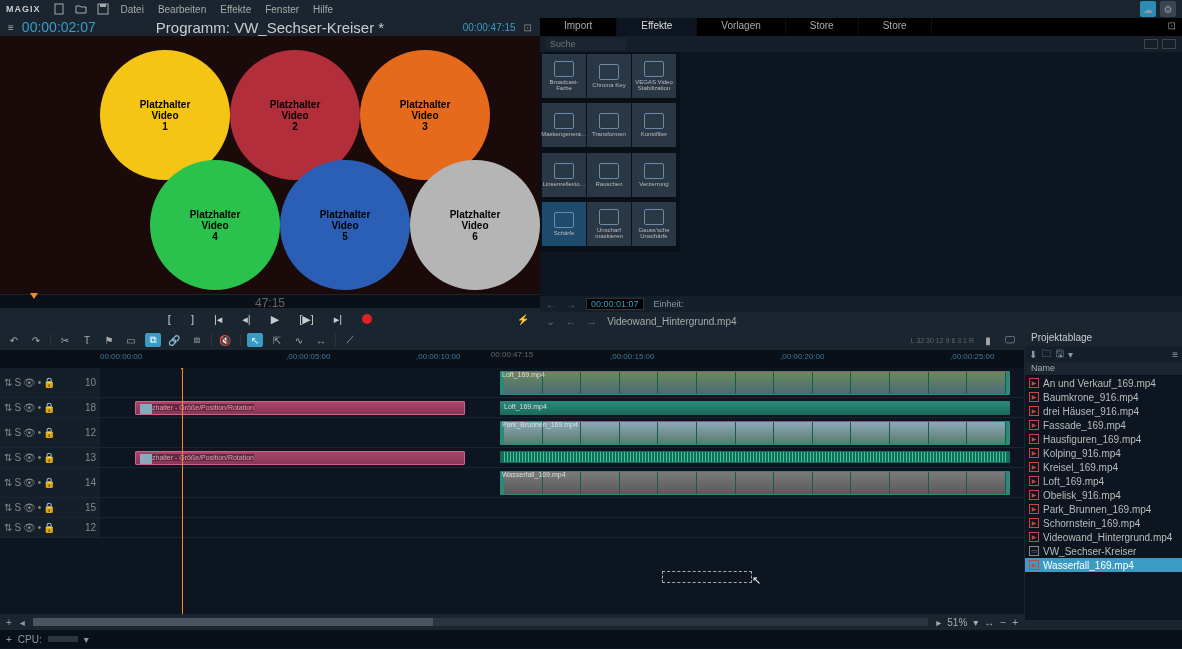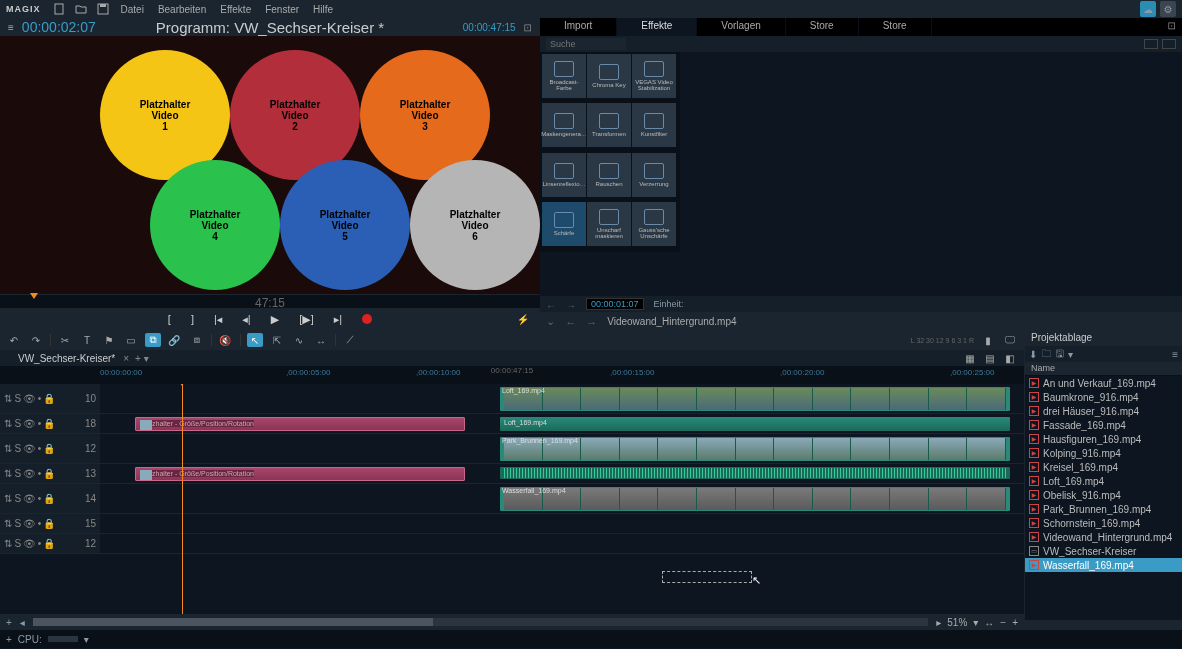--- a/index.html
+++ b/index.html
@@ -303,28 +303,20 @@
       <span class="tl-tool">∿</span>
       <span class="tl-tool">↔</span>
       <span class="tl-sep"></span>
       <span class="tl-tool">⟋</span>
       <div style="margin-left:auto;display:flex;gap:6px;align-items:center">
         <span style="font-size:7px;color:#666">L 32 30 12 9 6 3 1 R</span>
         <span class="tl-tool">▮</span>
         <span class="tl-tool">🖵</span>
       </div>
     </div>
-    <div class="tl-tabbar">
-      <span class="tl-tab"><span>VW_Sechser-Kreiser*</span><span class="x">×</span><span style="margin-left:6px;color:#888">+ ▾</span></span>
-      <div style="margin-left:auto;display:flex;gap:4px">
-        <span class="tl-tool">▦</span>
-        <span class="tl-tool">▤</span>
-        <span class="tl-tool">◧</span>
-      </div>
-    </div>
     <div class="tl-ruler">
       <span style="position:absolute;left:50%;transform:translateX(-50%);font-size:8px;color:#666;top:0">00:00:47:15</span>
       <span class="ruler-tc" style="left:100px">00:00:00:00</span>
       <span class="ruler-tc" style="left:286px">,00:00:05:00</span>
       <span class="ruler-tc" style="left:416px">,00:00:10:00</span>
       <span class="ruler-tc" style="left:610px">,00:00:15:00</span>
       <span class="ruler-tc" style="left:780px">,00:00:20:00</span>
       <span class="ruler-tc" style="left:950px">,00:00:25:00</span>
     </div>
     <div class="tracks">

